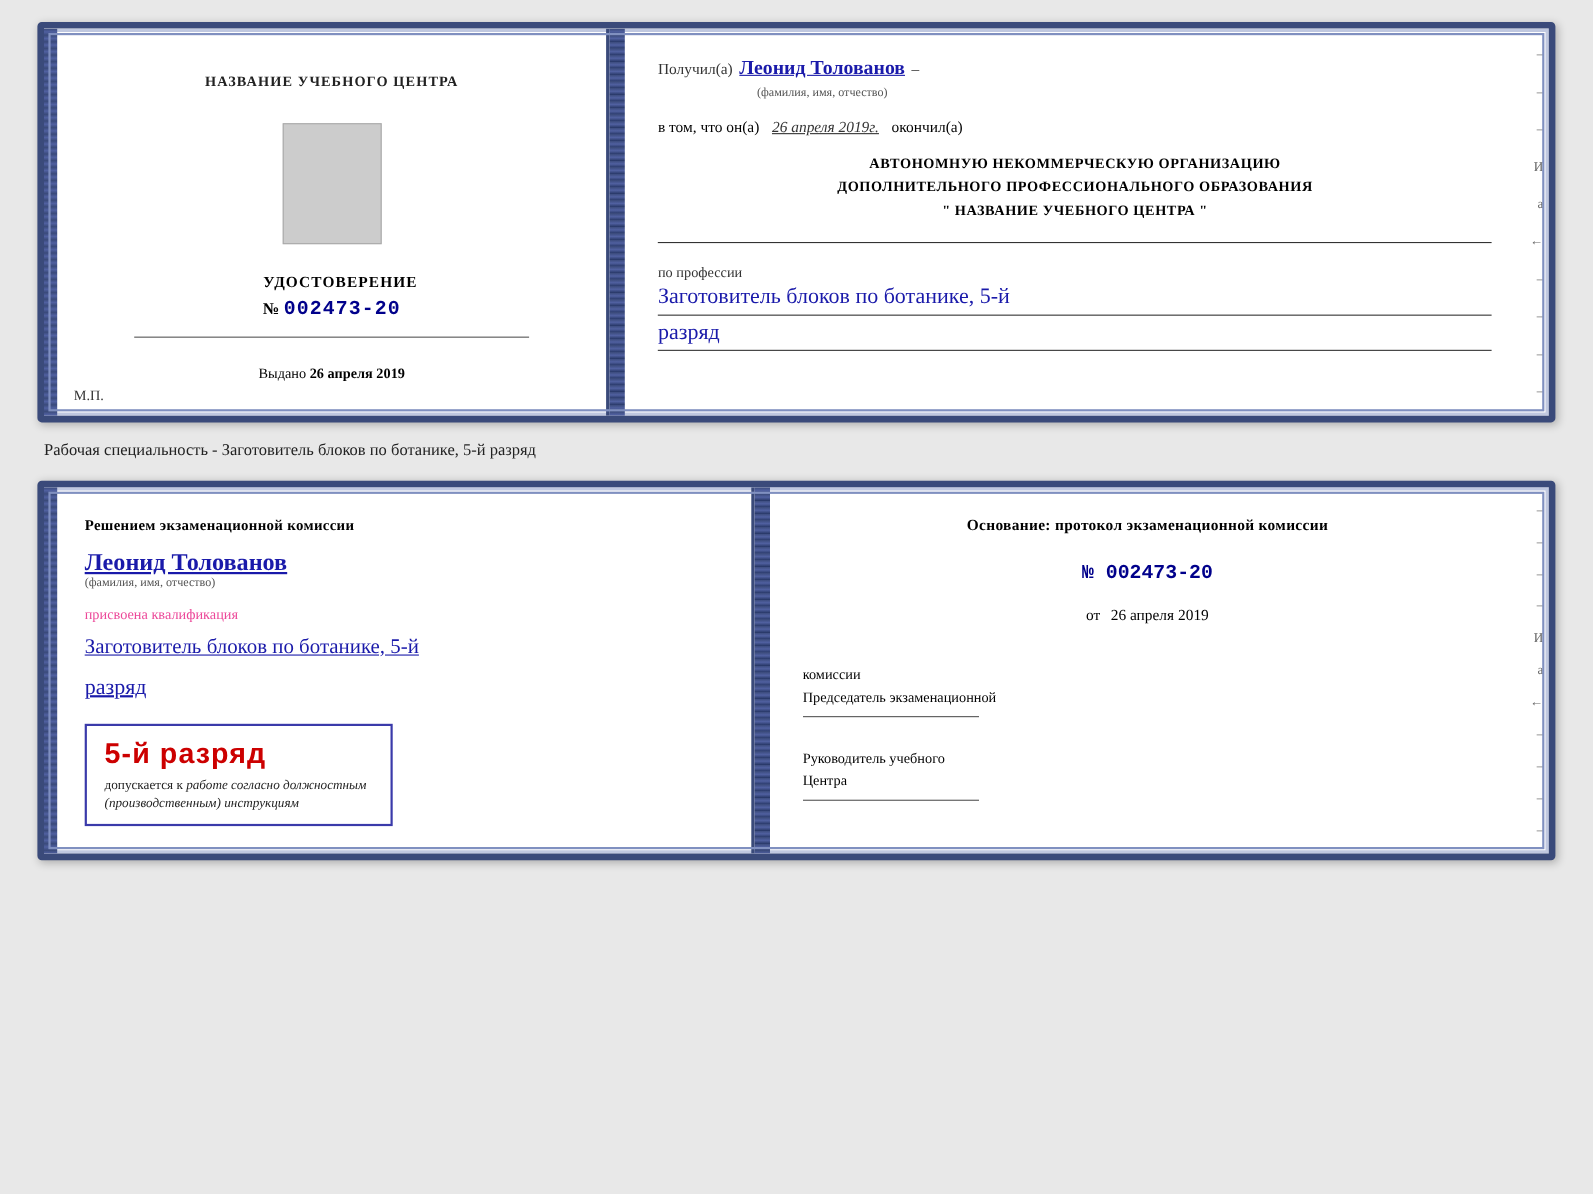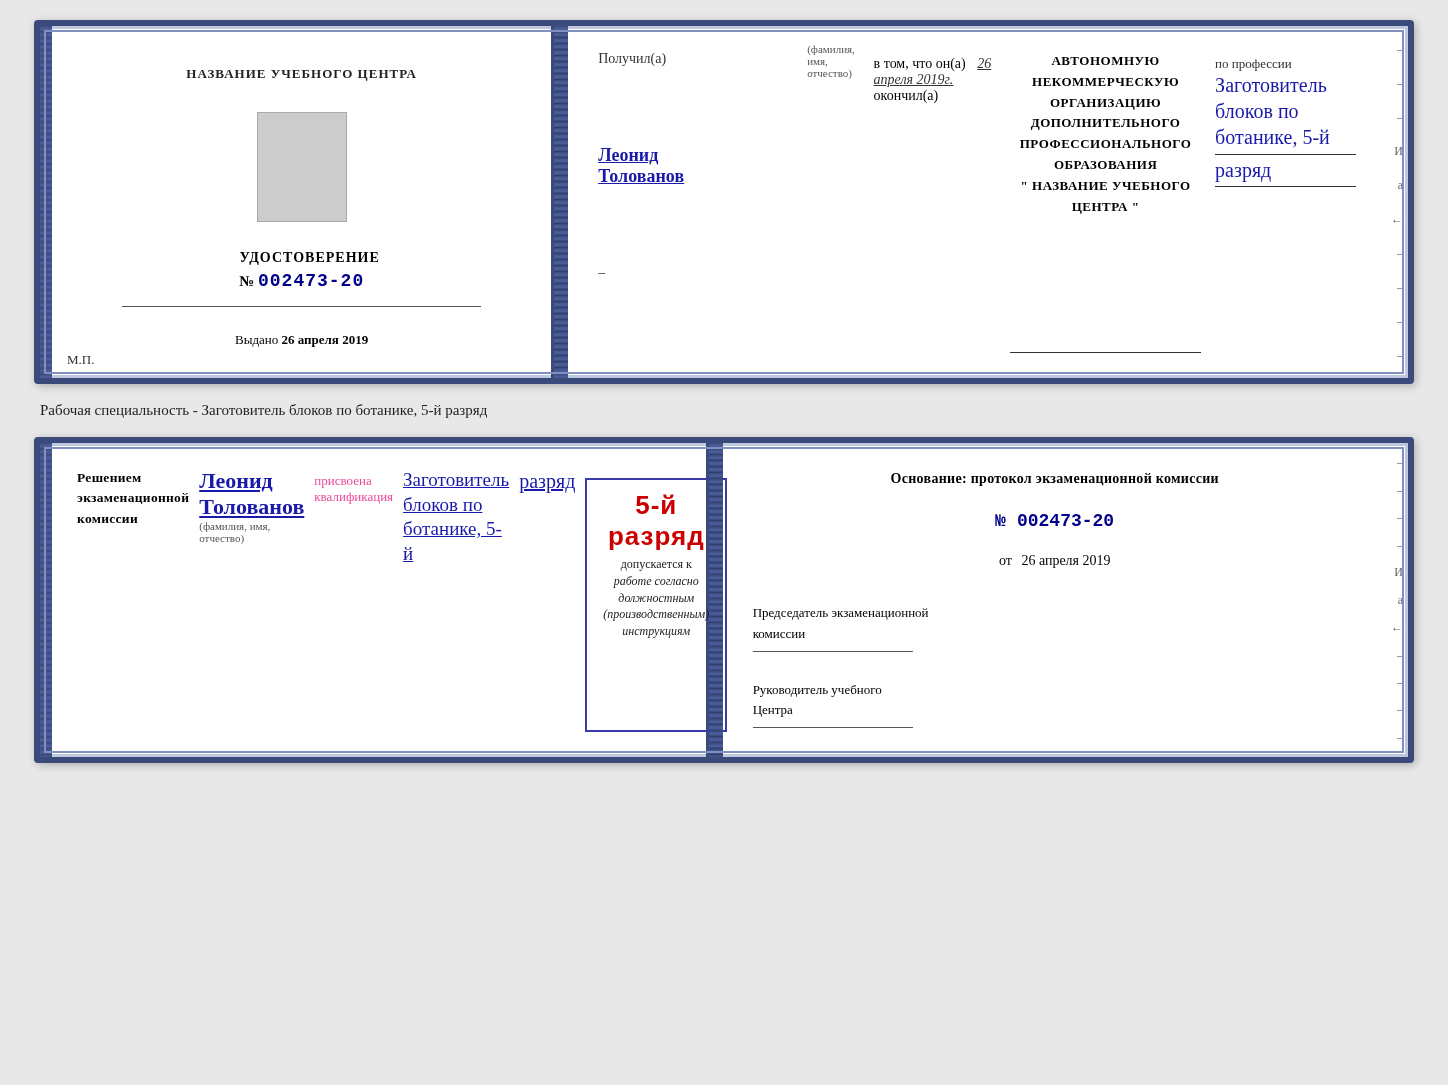--- a/index.html
+++ b/index.html
@@ -44,21 +44,21 @@
       display: flex;
       flex-direction: column;
       align-items: center;
       position: relative;
     }
 
     .doc-right {
       width: 62%;
       padding: 25px 30px;
       display: flex;
-      flex-direction: row;
+      flex-direction: column;
       gap: 14px;
     }
 
     
     .title-center {
       text-align: center;
       font-size: 13px;
       font-weight: 700;
       letter-spacing: 1px;
       text-transform: uppercase;
@@ -134,21 +134,21 @@
     }
 
     .org-block {
       font-size: 13px;
       font-weight: 700;
       letter-spacing: 0.5px;
       text-align: center;
       text-transform: uppercase;
       line-height: 1.6;
       border-bottom: 1px solid #333;
-      padding-bottom: 6px;
+      padding-bottom: 19px;
     }
 
     .profession-label {
       font-size: 13px;
       color: #333;
       margin-top: 5px;
     }
 
     .profession-value {
       font-family: 'Segoe Script', 'Comic Sans MS', cursive;
@@ -177,21 +177,21 @@
       align-self: flex-start;
       padding-left: 10px;
     }
 
     
     .bottom-left {
       width: 48%;
       border-right: 3px solid #3a4a7a;
       padding: 25px 25px;
       display: flex;
-      flex-direction: row;
+      flex-direction: column;
       gap: 10px;
     }
 
     .bottom-right {
       width: 52%;
       padding: 25px 30px;
       display: flex;
       flex-direction: column;
       gap: 14px;
     }
@@ -216,21 +216,20 @@
       color: #1a1aaa;
       font-size: 19px;
       text-decoration: underline;
       line-height: 1.3;
       display: block;
     }
 
     .stamp-box {
       border: 2px solid #3a3aaa;
       padding: 10px 16px;
-      text-align: center;
       margin-top: 10px;
       max-width: 280px;
     }
 
     .stamp-big {
       font-size: 26px;
       font-weight: 900;
       color: #cc0000;
       font-family: Arial, sans-serif;
       letter-spacing: 1px;
@@ -404,22 +403,22 @@
       <span>№</span>
       <span>002473-20</span>
     </div>
 
     <div class="from-date">
       <span>от</span>
       <span style="margin-left:6px;">26 апреля 2019</span>
     </div>
 
     <div class="signature-block">
+      <p>комиссии</p>
       <p>Председатель экзаменационной</p>
-      <p>комиссии</p>
       <div style="border-bottom:1px solid #555; width:160px; margin:6px 0 4px 0;"></div>
     </div>
 
     <div class="signature-block" style="margin-top:10px;">
       <p>Руководитель учебного</p>
       <p>Центра</p>
       <div style="border-bottom:1px solid #555; width:160px; margin:6px 0 4px 0;"></div>
     </div>
   </div>
 

